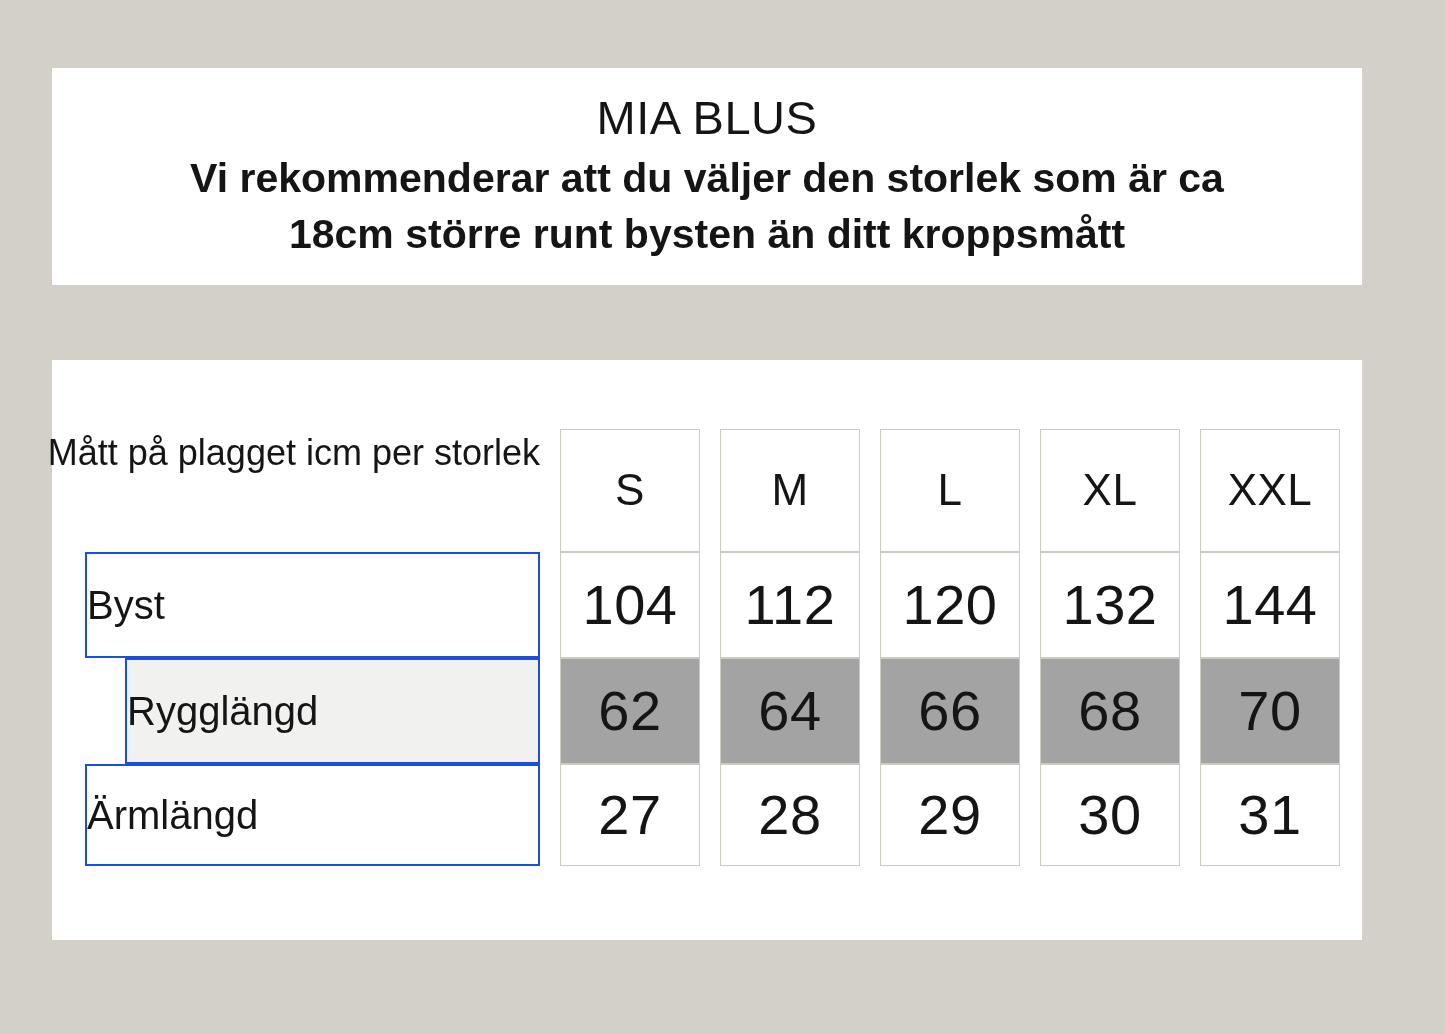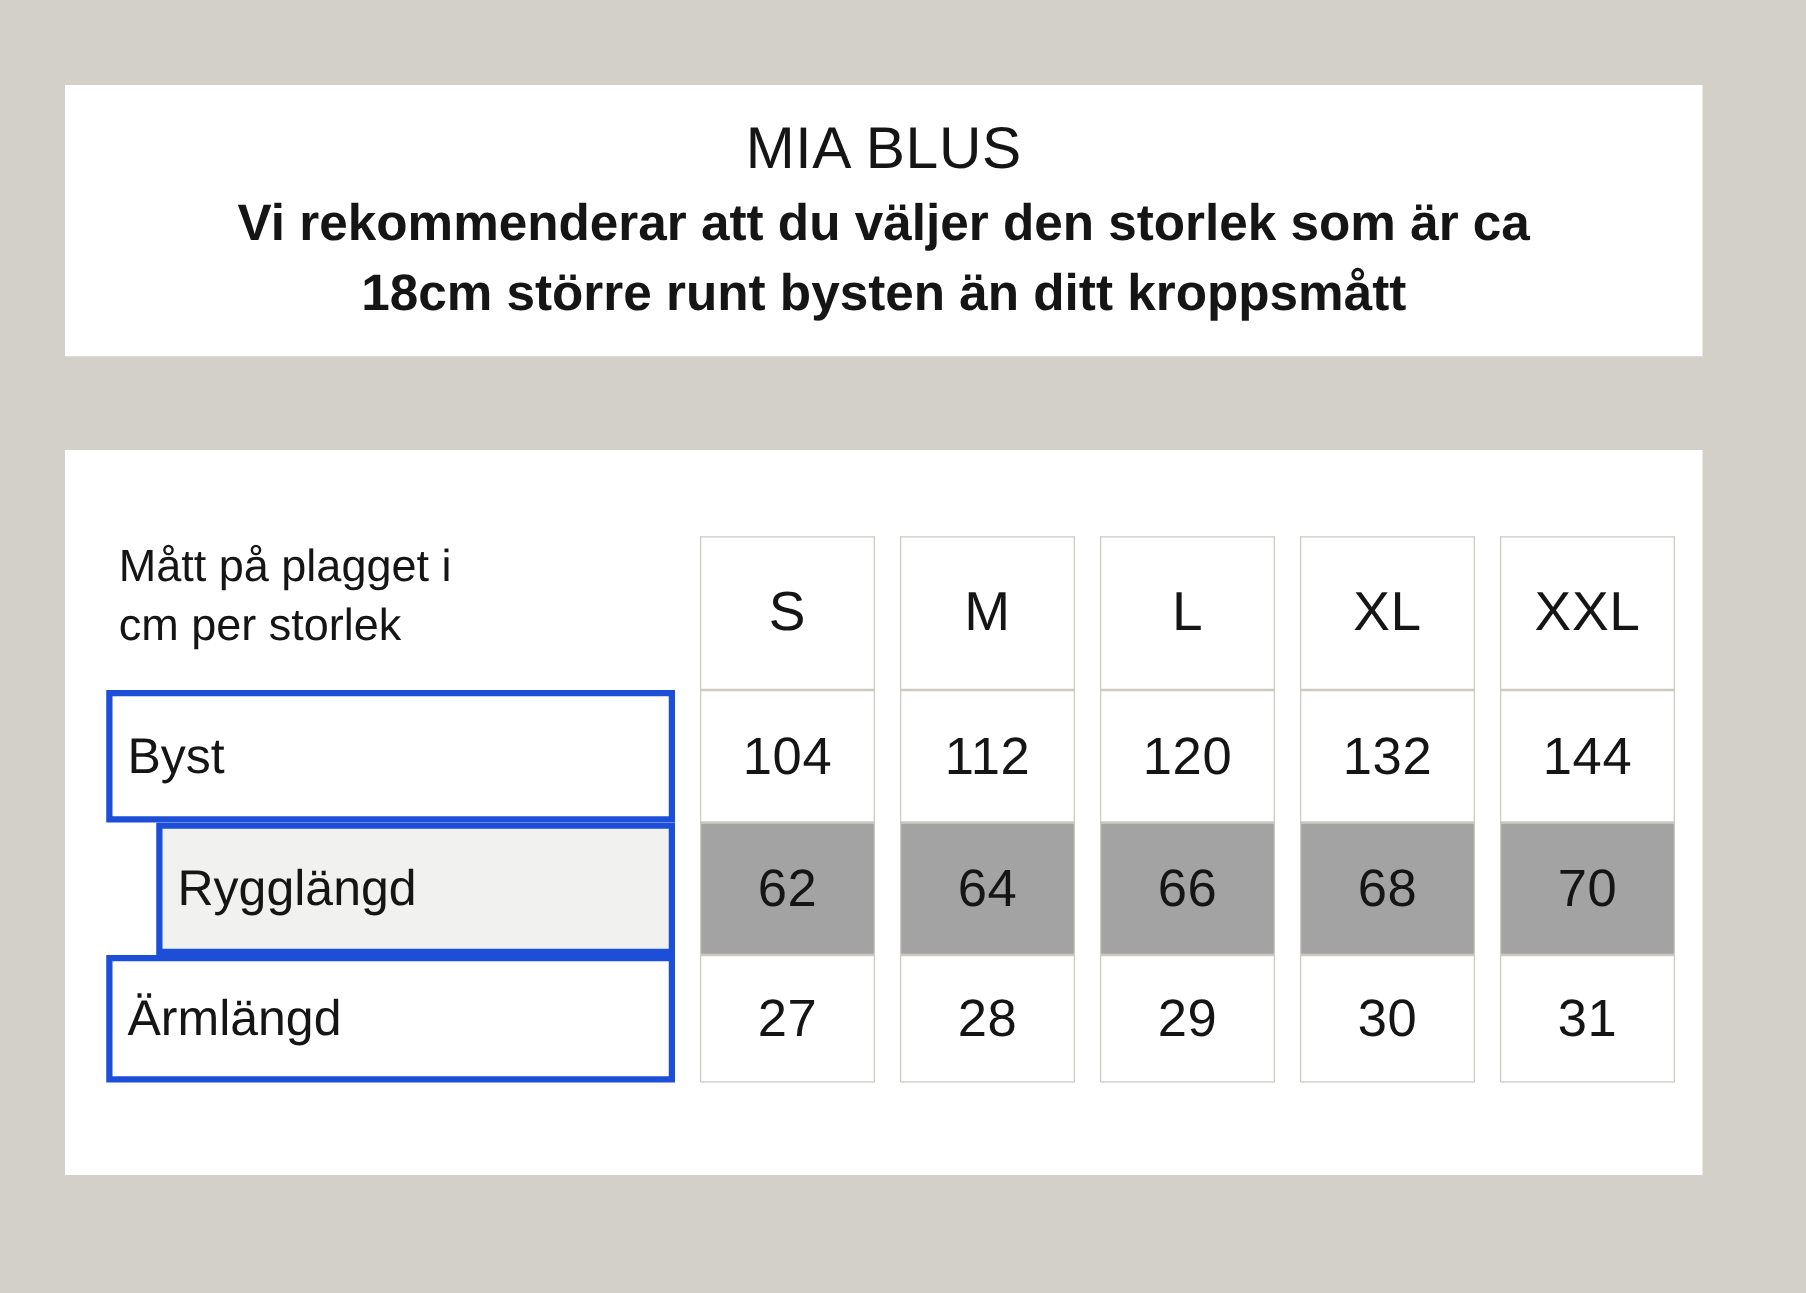--- a/index.html
+++ b/index.html
@@ -89,54 +89,52 @@
     align-items: center;
     font-size: 38px;
     line-height: 1.1;
     color: #151515;
   }
 
   
   .label-head {
     grid-column: 1;
     grid-row: 1;
-    flex-direction: column;
     align-items: flex-start;
-    justify-content: flex-start;
+    justify-content: flex-end;
     padding-left: 10px;
     padding-bottom: 4px;
     font-size: 36px;
     line-height: 47px;
     border: none;
     background: transparent;
   }
   .label-head .lh-line {
     display: block;
     white-space: nowrap;
   }
 
   .label-cell {
     grid-column: 1;
     justify-content: flex-start;
-    padding-left: 12px;
-    border: 5px solid #1d4ed8;
+    border: 2px solid #1d4ed8;
     background: #ffffff;
     font-size: 40px;
   }
   .label-cell.shaded {
     background: #f1f1f0;
     margin-left: 40px;
   }
 
   
   .size-cell {
     justify-content: center;
     border: 1px solid #cdcac2;
     background: #ffffff;
-    font-size: 42px;
+    font-size: 56px;
     letter-spacing: 0.5px;
   }
   .size-cell.shaded {
     background: #a3a3a3;
   }
   .size-head {
     font-size: 44px;
   }
 
   .spacer {

